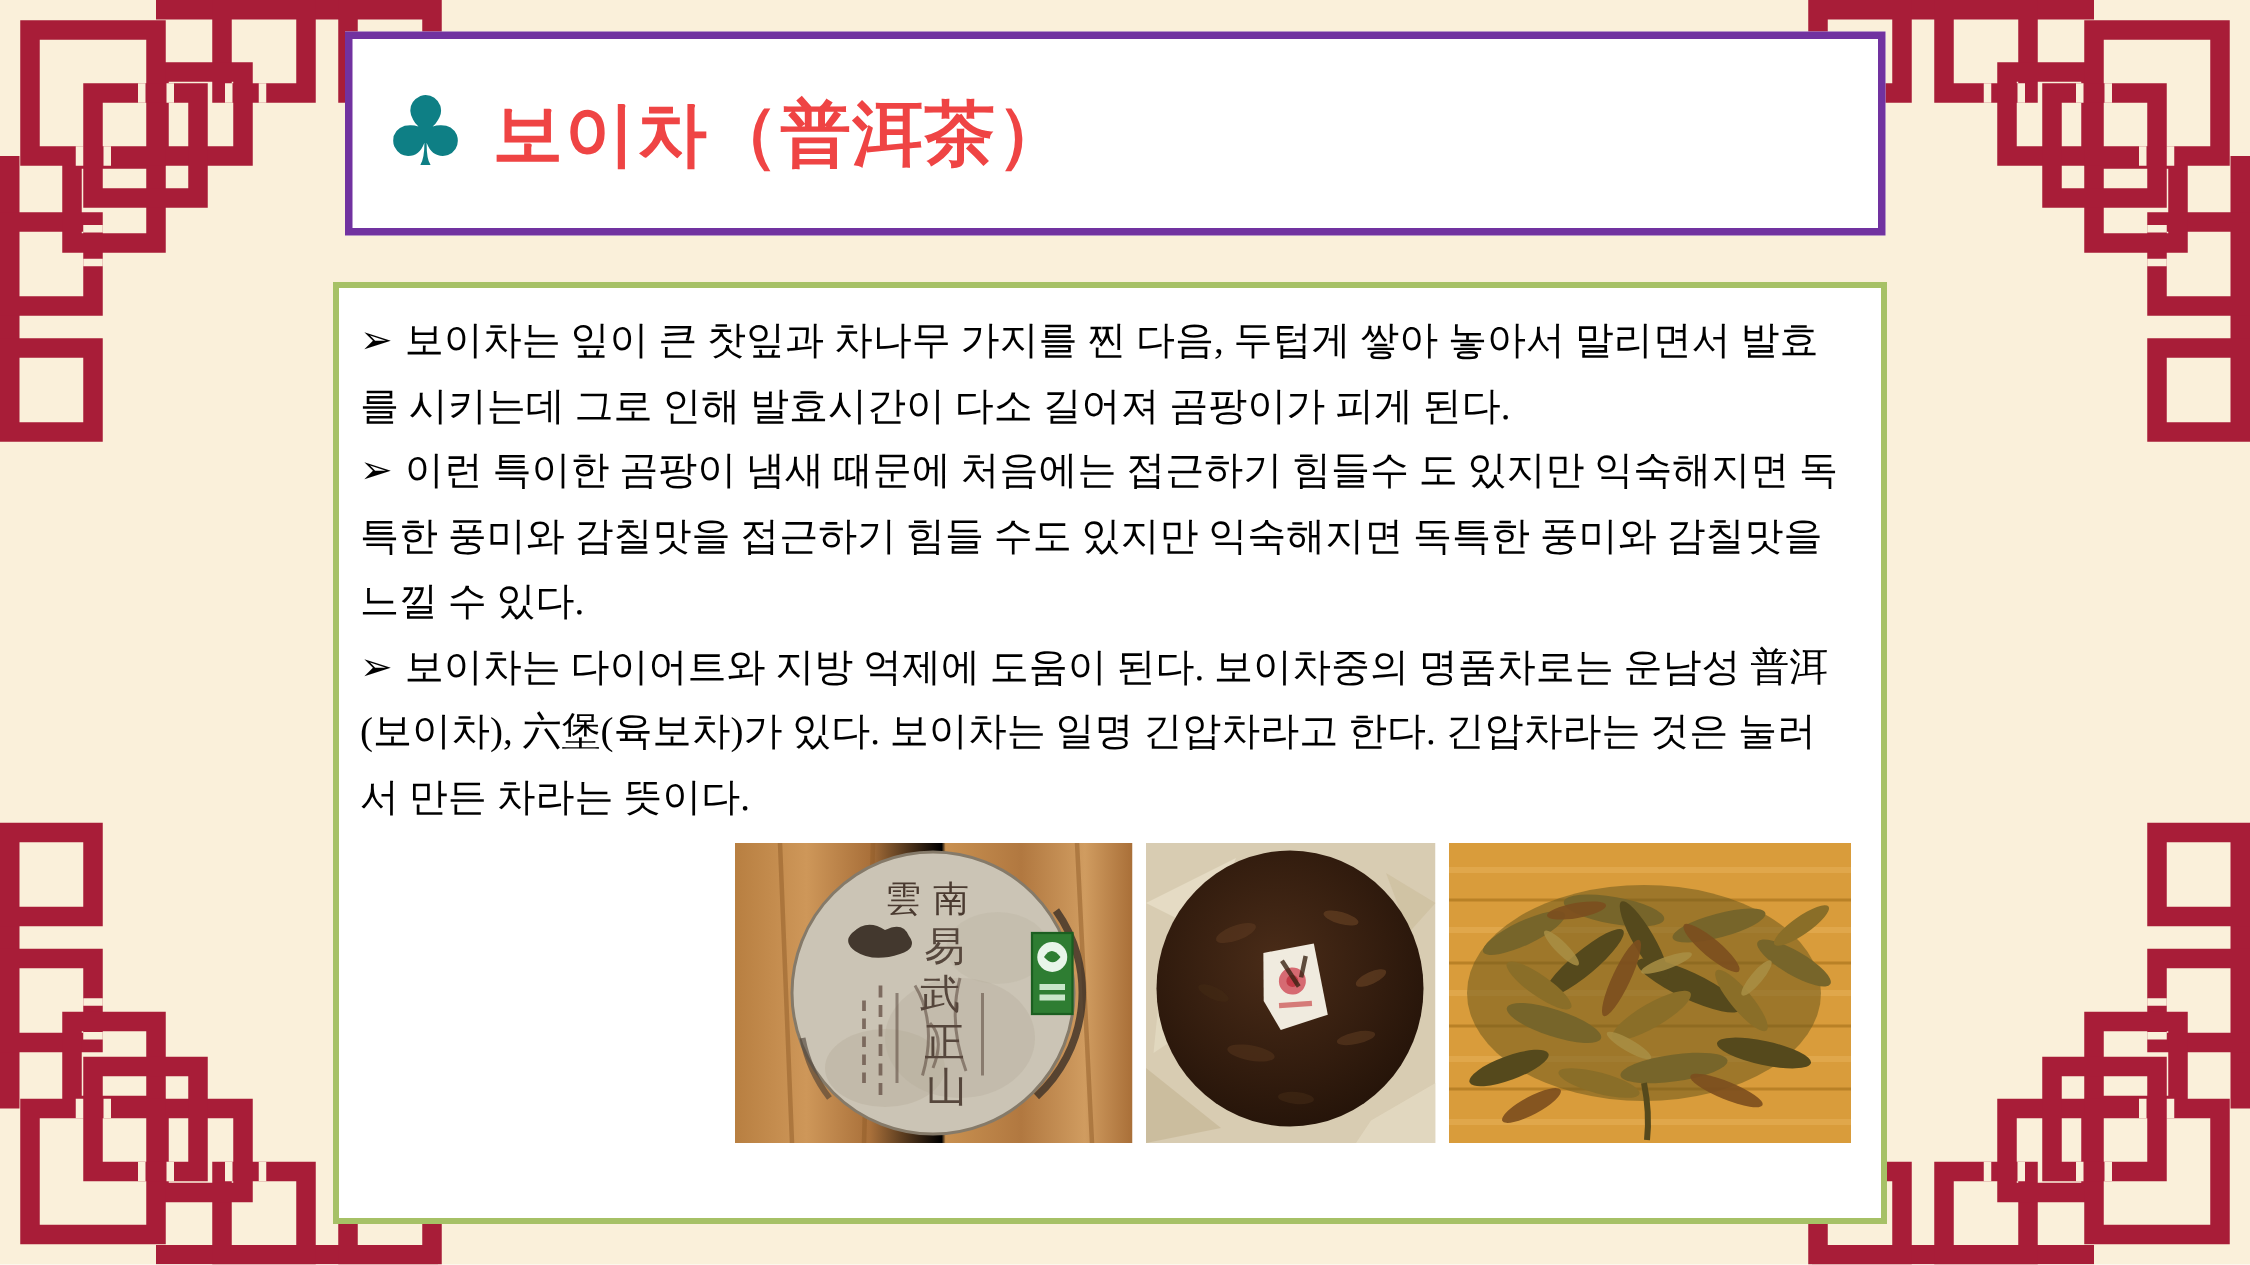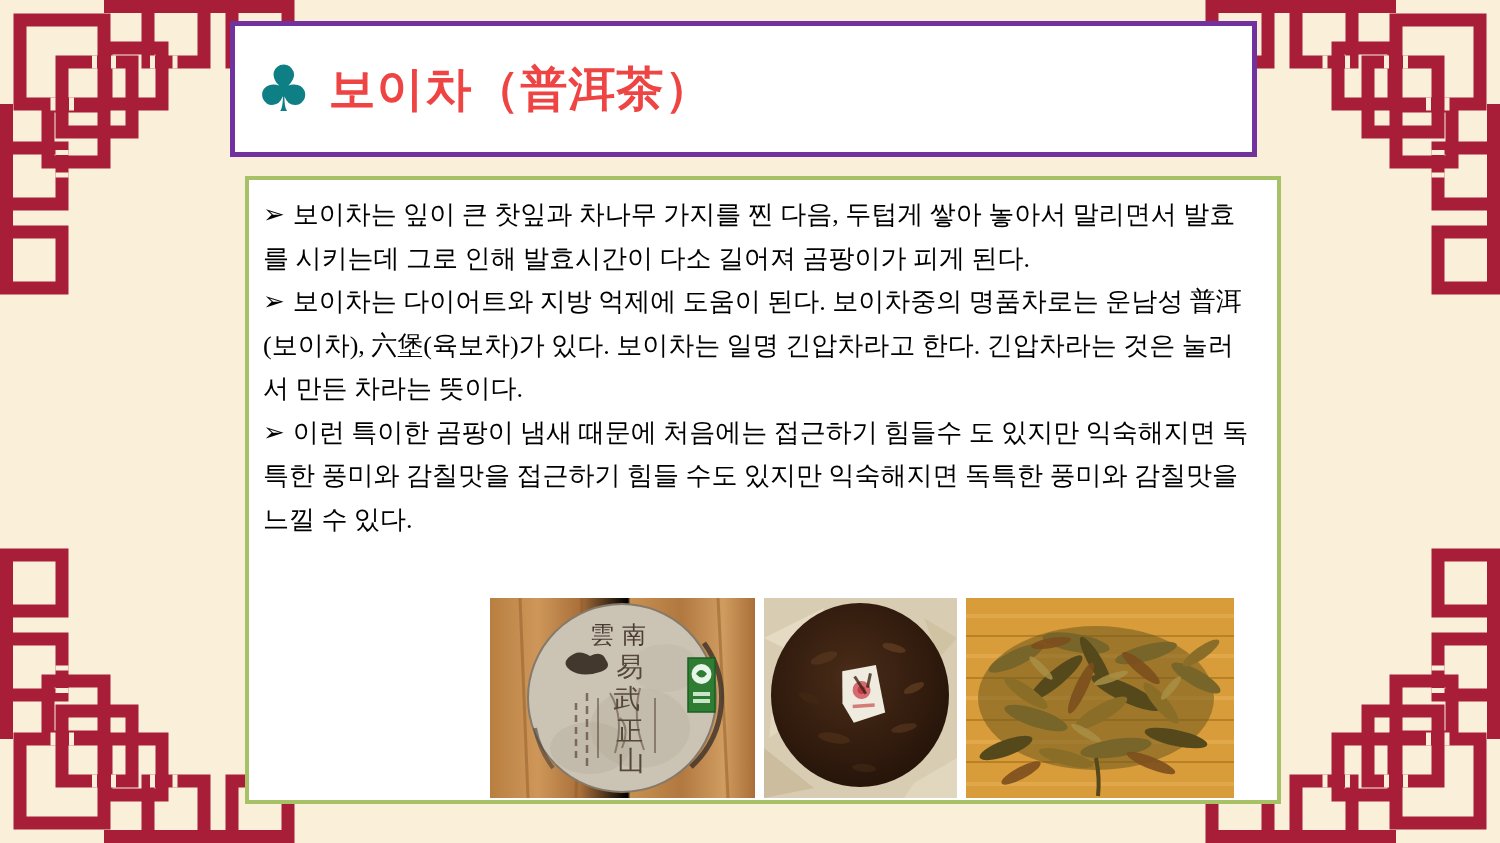--- a/index.html
+++ b/index.html
@@ -24,34 +24,33 @@
   .club{
     font-family:"DejaVu Sans", sans-serif;
     font-size:64px;line-height:1;color:#0E7F85;margin-right:16px;
   }
   .title-text{
     font-family:"Liberation Sans", sans-serif;
     font-size:47px;font-weight:bold;color:#ef4444;letter-spacing:1px;
   }
   
   .content-box{
-    position:absolute;left:222px;top:176px;width:1036px;height:628px;
+    position:absolute;left:222px;top:188px;width:1036px;height:628px;
     background:#FFFFFF;border:4px solid #A6C166;
     padding:13px 24px 0 14px;
-    margin-left:23px;
   }
   .content-box p{
     margin:0;font-size:26px;line-height:43.5px;color:#000;
     word-break:break-all;
   }
   .bullet{margin-right:8px;}
   
   .photo-row{
     position:absolute;left:490px;top:562px;height:200px;
-    display:flex;gap:9px;margin-top:36px;
+    display:flex;gap:9px;
   }
   .photo-row svg{display:block;}
 </style>
 </head>
 <body>
 
 <svg class="corner tl" viewBox="0 0 300 300">
   <g fill="none" stroke="#A81D38" stroke-width="13">
     <path d="M292 6.5 H104"></path>
     <path d="M6.5 292 V104"></path>
@@ -149,22 +148,22 @@
   </g>
 </svg>
 
 <div class="title-box">
   <span class="club">♣</span>
   <span class="title-text">보이차（普洱茶）</span>
 </div>
 
 <div class="content-box">
   <p><span class="bullet">➢</span><span>보이차는 잎이 큰 찻잎과 차나무 가지를 찐 다음, 두텁게 쌓아 놓아서 말리면서 발효를 시키는데 그로 인해 발효시간이 다소 길어져 곰팡이가 피게 된다.</span></p>
+  <p><span class="bullet">➢</span><span>이런 특이한 곰팡이 냄새 때문에 처음에는 접근하기 힘들수 도 있지만 익숙해지면 독특한 풍미와 감칠맛을 접근하기 힘들 수도 있지만 익숙해지면 독특한 풍미와 감칠맛을 느낄 수 있다.</span></p>
   <p><span class="bullet">➢</span><span>보이차는 다이어트와 지방 억제에 도움이 된다. 보이차중의 명품차로는 운남성 普洱(보이차), 六堡(육보차)가 있다. 보이차는 일명 긴압차라고 한다. 긴압차라는 것은 눌러서 만든 차라는 뜻이다.</span></p>
-  <p><span class="bullet">➢</span><span>이런 특이한 곰팡이 냄새 때문에 처음에는 접근하기 힘들수 도 있지만 익숙해지면 독특한 풍미와 감칠맛을 접근하기 힘들 수도 있지만 익숙해지면 독특한 풍미와 감칠맛을 느낄 수 있다.</span></p>
 </div>
 
 <div class="photo-row">
 
   <svg width="265" height="200" viewBox="0 0 265 200">
     <defs>
       <linearGradient id="wood1" x1="0" y1="0" x2="1" y2="0">
         <stop offset="0" stop-color="#B87F41"></stop>
         <stop offset="0.18" stop-color="#CE9759"></stop>
         <stop offset="0.34" stop-color="#A9703A"></stop>

